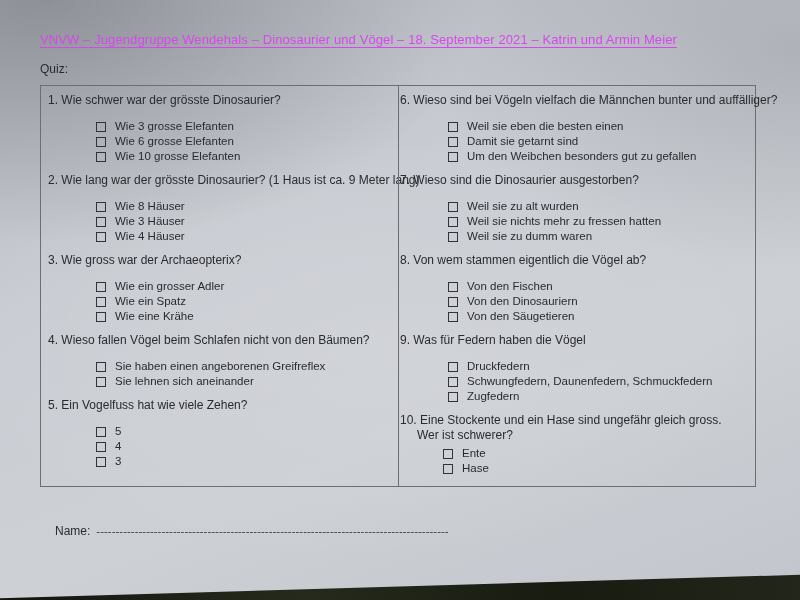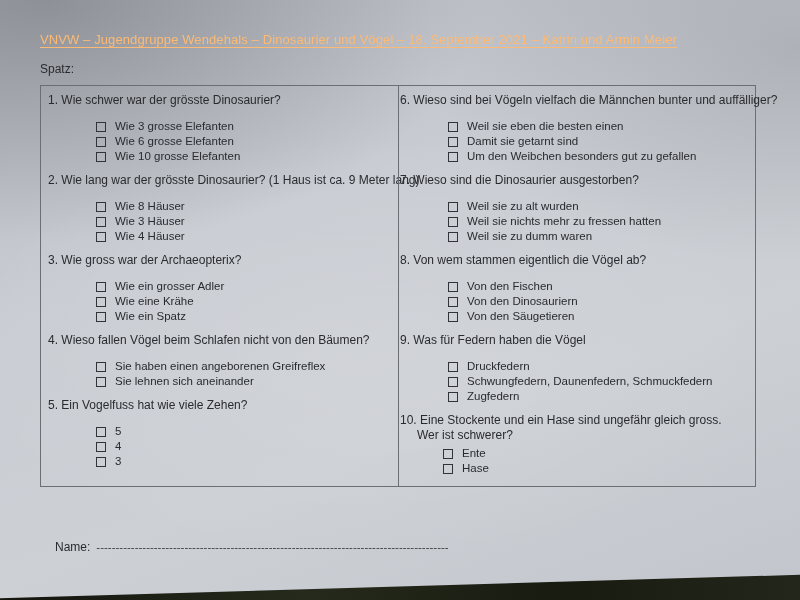--- a/index.html
+++ b/index.html
@@ -20,21 +20,21 @@
       radial-gradient(120% 90% at 6% 0%, rgba(55,57,63,0.30), transparent 45%),
       radial-gradient(90% 70% at 100% 8%, rgba(66,68,74,0.20), transparent 52%),
       radial-gradient(85% 60% at 45% 58%, rgba(255,255,255,0.10), transparent 62%),
       linear-gradient(160deg,#b2b5bb,#c9ccd2 35%,#cdd0d5 66%,#c2c5cb);
   }
   .content{position:absolute;inset:0;color:var(--ink,#292b2f);}
   .title{
     position:absolute;left:40px;top:32px;
     font-size:13px;letter-spacing:.1px;white-space:nowrap;
     text-decoration:underline;text-underline-offset:3px;
-    text-decoration-thickness:1px;color:#fdba74;
+    text-decoration-thickness:1px;color:#d946ef;
   }
   .quiz-label{position:absolute;left:40px;top:62px;font-size:12px;}
   .qbox{
     position:absolute;left:40px;top:85px;width:716px;height:402px;
     border:1px solid var(--box-border,#6b6e72);
     display:flex;box-sizing:border-box;
   }
   .col{width:50%;box-sizing:border-box;padding:7px 6px 0 7px;}
   .col.right{border-left:1px solid var(--box-border,#6b6e72);padding-left:1px;}
   .qblock{margin-bottom:9px;}
@@ -43,38 +43,38 @@
   .qline2:empty{display:none;}
   .opts{margin:11px 0 0 48px;}
   .opts.tight{margin:3px 0 0 43px;}
   .opt{display:flex;align-items:center;height:15px;}
   .cb{
     flex:none;width:8px;height:8px;box-sizing:content-box;
     border:1.4px solid #313338;margin-right:9px;background:transparent;
   }
   .optlabel{font-size:11.5px;line-height:15px;white-space:nowrap;}
   .name-row{
-    position:absolute;left:55px;top:540px;font-size:12px;
+    position:absolute;left:55px;top:524px;font-size:12px;
     display:flex;align-items:baseline;white-space:nowrap;justify-content:flex-end;
   }
   .dashes{
     margin-left:6px;font-size:11.5px;letter-spacing:0;
     max-width:360px;overflow:hidden;color:#3a3c41;
   }
 </style>
 </head>
 <body>
 
 <div class="photo">
   <div class="ground"></div>
   <div class="paper"></div>
   <div class="content">
 
     <div class="title">VNVW – Jugendgruppe Wendehals – Dinosaurier und Vögel – 18. September 2021 – Katrin und Armin Meier</div>
-    <div class="quiz-label">Spatz:</div>
+    <div class="quiz-label">Quiz:</div>
 
     <div class="qbox">
 
       <div class="col">
 
         <div class="qblock">
           <div class="qtext">1. Wie schwer war der grösste Dinosaurier?</div>
 
           <div class="opts">
             <div class="opt">
@@ -114,25 +114,25 @@
         <div class="qblock">
           <div class="qtext">3. Wie gross war der Archaeopterix?</div>
 
           <div class="opts">
             <div class="opt">
                 <span class="cb"></span>
                 <span class="optlabel">Wie ein grosser Adler</span>
               </div>
             <div class="opt">
                 <span class="cb"></span>
+                <span class="optlabel">Wie ein Spatz</span>
+              </div>
+            <div class="opt">
+                <span class="cb"></span>
                 <span class="optlabel">Wie eine Krähe</span>
-              </div>
-            <div class="opt">
-                <span class="cb"></span>
-                <span class="optlabel">Wie ein Spatz</span>
               </div>
           </div>
         </div>
 
         <div class="qblock">
           <div class="qtext">4. Wieso fallen Vögel beim Schlafen nicht von den Bäumen?</div>
 
           <div class="opts">
             <div class="opt">
                 <span class="cb"></span>

